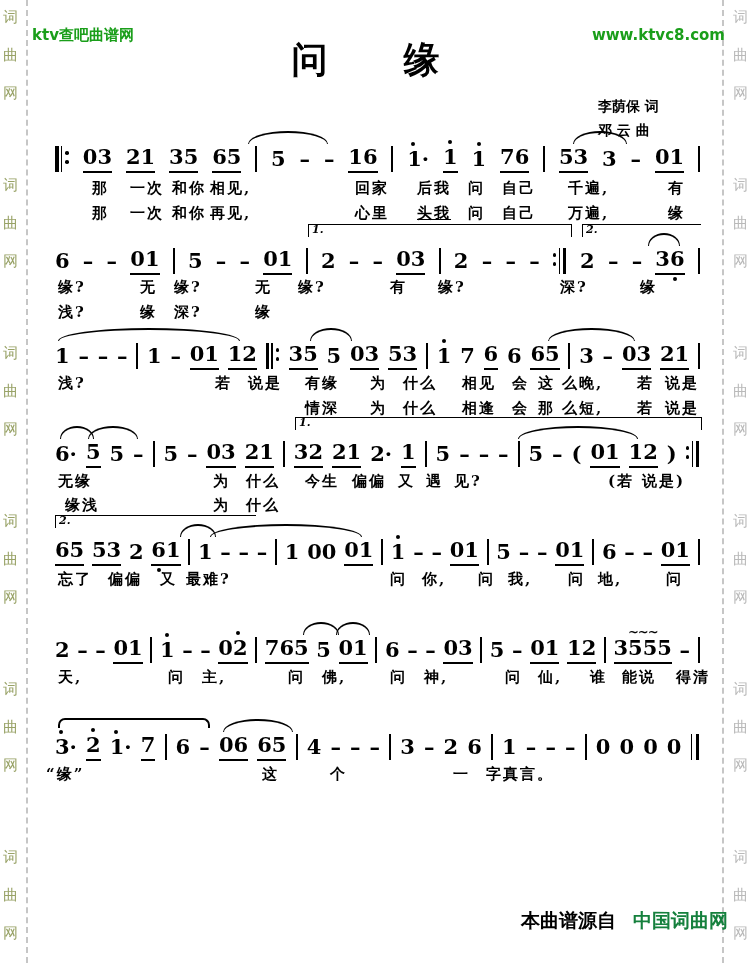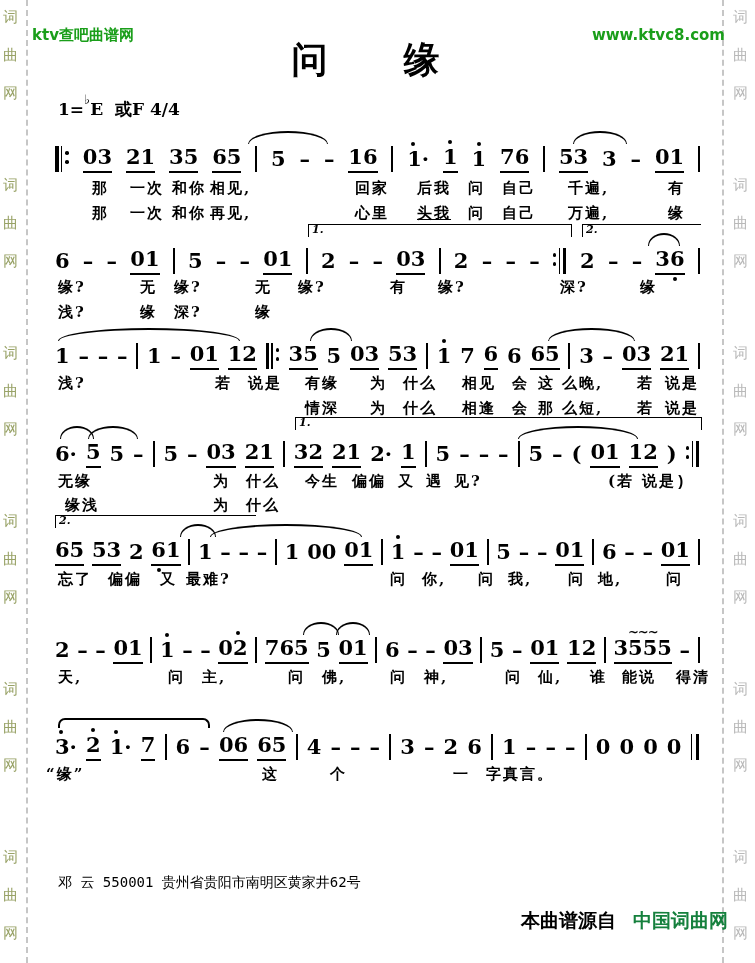--- a/index.html
+++ b/index.html
@@ -102,24 +102,25 @@
       <span style="top: 924px; color: rgb(185, 185, 185);">网</span>
     </div>
 
   <div class="site" style="left: 32px; color: rgb(26, 158, 26);">ktv查吧曲谱网</div>
   <div class="site" style="right: 30px; color: rgb(26, 158, 26);">www.ktvc8.com</div>
 
   <div class="title">
     <span>问</span><span class="gap"></span><span>缘</span>
   </div>
 
-  <div class="keysig">
-    <span>1=</span><sup>♭</sup><span>E</span>&nbsp;&nbsp;<span>或F 4/4</span>
+
+  <div class="credits">
+    <div>李荫保 词</div>
+    <div>邓 云 曲</div>
   </div>
-
 
   <div id="score">
       <div class="system" style="top: 143px;">
         <div class="notesrow">
           <div class="rb">
             <i class="vthick"></i>
             <i class="vthin"></i>
             <i class="rdot d1"></i>
             <i class="rdot d2"></i>
           </div>
@@ -323,21 +324,21 @@
         </div>
         <span class="lyr" style="left: 58px; top: 34px;">无缘</span>
         <span class="lyr" style="left: 213px; top: 34px;">为</span>
         <span class="lyr" style="left: 246px; top: 34px;">什么</span>
         <span class="lyr" style="left: 305px; top: 34px;">今生</span>
         <span class="lyr" style="left: 352px; top: 34px;">偏偏</span>
         <span class="lyr" style="left: 398px; top: 34px;">又</span>
         <span class="lyr" style="left: 426px; top: 34px;">遇</span>
         <span class="lyr" style="left: 454px; top: 34px;">见?</span>
         <span class="lyr" style="left: 608px; top: 34px;">(若</span>
-        <span class="lyr" style="left: 642px; top: 34px; font-family: Liberation Mono, monospace;">说是)</span>
+        <span class="lyr" style="left: 642px; top: 34px;">说是)</span>
         <span class="lyr" style="left: 58px; top: 58px; margin-left: 7px;">缘浅</span>
         <span class="lyr" style="left: 213px; top: 58px;">为</span>
         <span class="lyr" style="left: 246px; top: 58px;">什么</span>
       </div>
       <div class="system" style="top: 536px;">
         <div class="notesrow">
           <span class="tk u1">65</span>
           <span class="tk u1">53</span>
           <span class="tk">2</span>
           <span class="tk u1">61<i class="dot db pl"></i></span>
@@ -468,20 +469,19 @@
         <div class="arc brk" style="left: 58px; width: 148px;"></div>
         <div class="arc" style="left: 223px; width: 68px;"></div>
         <span class="lyr" style="left: 46px; top: 34px;">“缘”</span>
         <span class="lyr" style="left: 262px; top: 34px;">这</span>
         <span class="lyr" style="left: 330px; top: 34px;">个</span>
         <span class="lyr" style="left: 453px; top: 34px;">一</span>
         <span class="lyr" style="left: 486px; top: 34px;">字真言。</span>
       </div>
     </div>
 
-  <div class="contact" style="top:874px;">邓 云 550001 贵州省贵阳市南明区黄家井62号</div>
 
   <div class="srcline">
     <span class="p1">本曲谱源自</span>
     <span class="p2" style="color: #15803d;">中国词曲网</span>
   </div>
 
 </div>
 
 </body></html>

